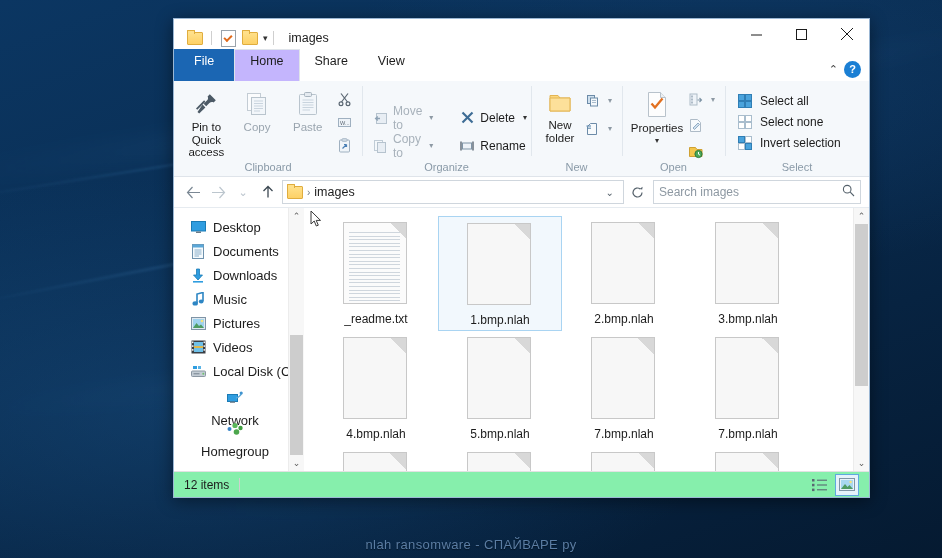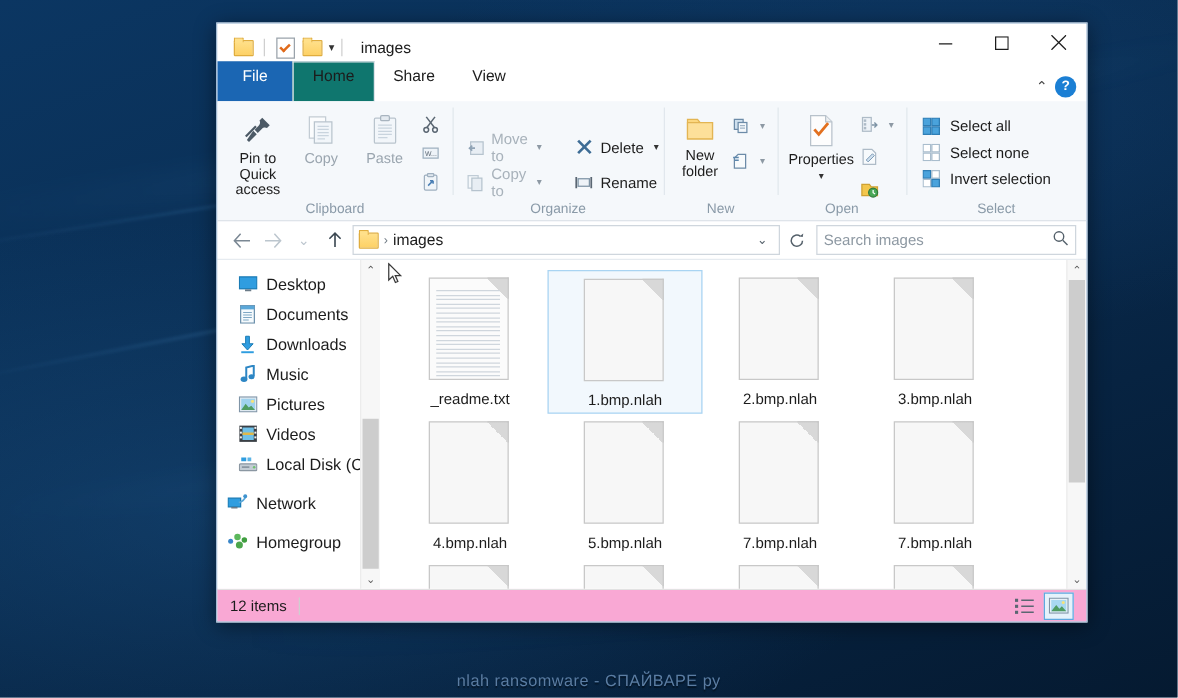--- a/index.html
+++ b/index.html
@@ -62,21 +62,21 @@
   .qat-caret{font-size:9px;color:#333;margin-left:2px;}
   .title-text{margin-left:10px;font-size:12.5px;color:#1c1c1c;}
   .wincontrols{margin-left:auto;display:flex;height:38px;}
   .wc{width:45px;height:30px;display:flex;align-items:center;justify-content:center;color:#1c1c1c;}
   .wc svg{display:block;}
 
   
   .tabstrip{height:24px;background:#fff;display:flex;align-items:flex-end;flex:0 0 auto;position:relative;}
   .tab{height:32px;line-height:24px;padding:0 15px;font-size:12.5px;color:#1c1c1c;}
   .tab.file{background:#1b66b3;color:#fff;padding:0 20px;font-size:12.5px;}
-  .tab.active{background:#0f766e;border:1px solid #dfe4ea;border-bottom:none;box-sizing:border-box;line-height:22px;}
+  .tab.active{background:#c4b5fd;border:1px solid #dfe4ea;border-bottom:none;box-sizing:border-box;line-height:22px;}
   .tabstrip .right{margin-left:auto;display:flex;align-items:center;gap:6px;padding-right:8px;height:24px;}
   .chev-up{color:#444;font-size:11px;}
   .help-btn{width:17px;height:17px;border-radius:50%;background:#1b7fd4;color:#fff;font-size:11px;display:flex;align-items:center;justify-content:center;font-weight:bold;}
 
   
   .ribbon{
     height:95px;background:#f5f8fb;border-bottom:1px solid #dfe4ea;
     display:flex;flex:0 0 auto;position:relative;
   }
   .rgroup{display:flex;flex-direction:column;justify-content:space-between;padding:4px 0 0;position:relative;}
@@ -125,21 +125,21 @@
   .searchbox .ph{font-size:12px;color:#8d98a2;flex:1;}
   .searchbox .mag{color:#55616b;}
 
   
   .content{flex:1;display:flex;min-height:0;border-top:1px solid #e6ebf0;}
 
   
   .sidebar{width:130px;background:#fff;display:flex;min-width:0;position:relative;}
   .navlist{flex:1;padding-top:7px;overflow:hidden;}
   .navitem{height:24px;display:flex;align-items:center;gap:7px;padding-left:16px;font-size:13px;color:#1c1c1c;white-space:nowrap;}
-  .navitem.root{padding-left:8px;}
+  .navitem.root{padding-left:8px;flex-direction:column;}
   .navgap{height:7px;}
   .navicon{width:16px;height:16px;display:flex;align-items:center;justify-content:center;flex:0 0 16px;}
 
   
   .vscroll{width:15px;background:#f7f7f7;display:flex;flex-direction:column;align-items:center;border-left:1px solid #ececec;position:relative;}
   .vscroll .arrow{height:16px;display:flex;align-items:center;justify-content:center;color:#5a5a5a;font-size:9px;flex:0 0 16px;}
   .vtrack{flex:1;width:15px;position:relative;}
   .vthumb{position:absolute;left:1px;width:13px;background:#cdcdcd;}
 
   
@@ -158,21 +158,21 @@
     position:absolute;right:-1px;top:-1px;width:17px;height:17px;
     background:linear-gradient(225deg,#d8d8d8 0%,#d8d8d8 50%,transparent 50%);
     border-right:1px solid #c8c8c8;border-top:1px solid #c8c8c8;box-sizing:border-box;
   }
   .lines{position:absolute;left:5px;top:9px;right:6px;display:flex;flex-direction:column;gap:2.6px;}
   .lines i{display:block;height:1px;background:#cfd6dd;}
   .fname{font-size:12px;color:#1c1c1c;margin-top:6px;text-align:center;white-space:nowrap;}
 
   
   .statusbar{
-    height:25px;background:#f9a8d4;border-top:1px solid #e2e2e2;
+    height:25px;background:#86efac;border-top:1px solid #e2e2e2;
     display:flex;align-items:center;padding:0 10px;flex:0 0 auto;
   }
   .status-text{font-size:12px;color:#1c1c1c;}
   .status-div{width:1px;height:14px;background:#cfcfcf;margin-left:10px;}
   .viewbtns{margin-left:auto;display:flex;gap:4px;align-items:center;}
   .vbtn{width:22px;height:20px;display:flex;align-items:center;justify-content:center;}
   .vbtn.active{border:1px solid #5fa9e0;background:#e5f2fb;}
 
   
   #cursor{position:absolute;left:310px;top:210px;width:12px;height:18px;pointer-events:none;}

